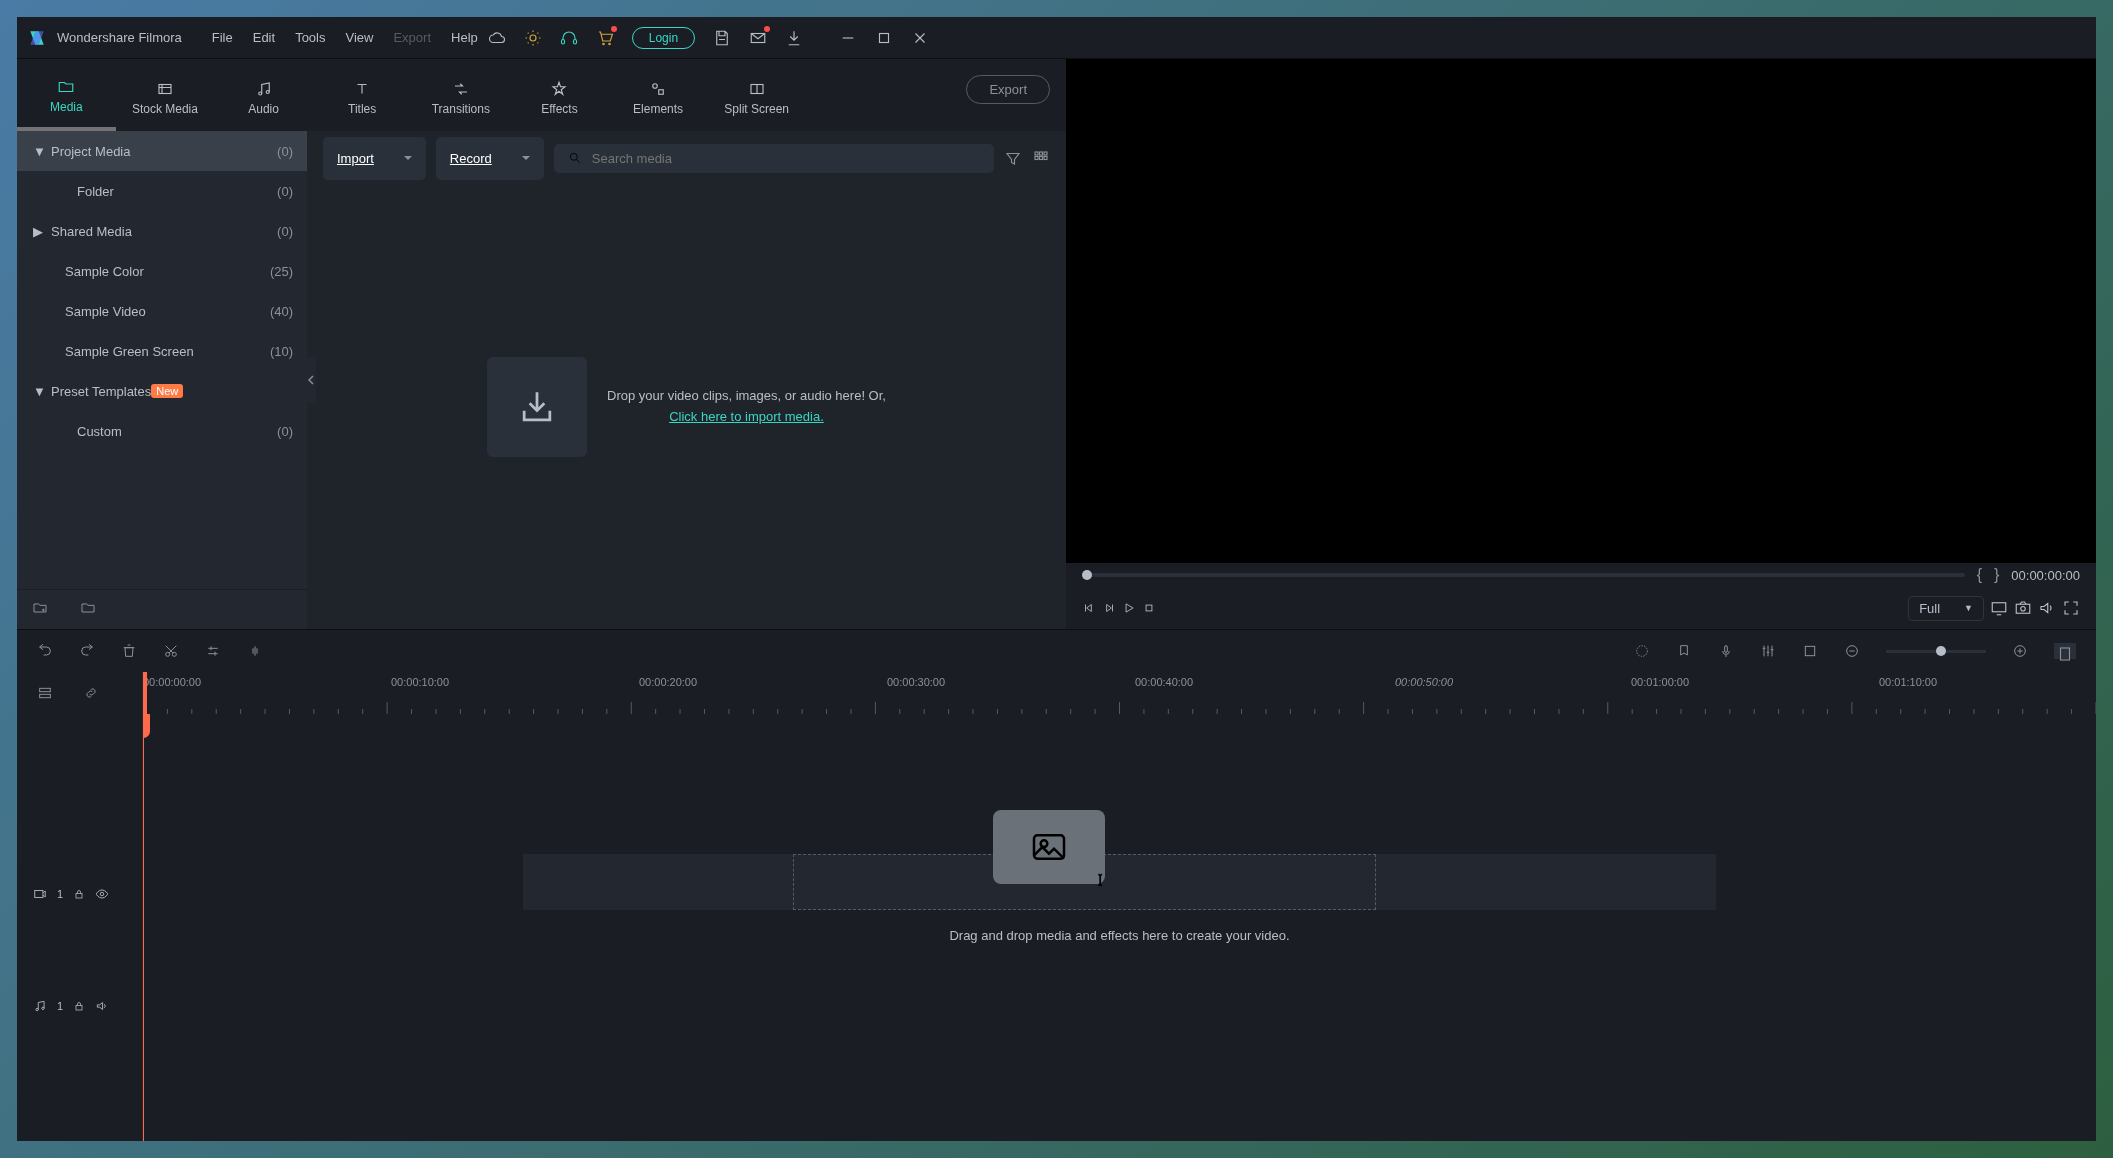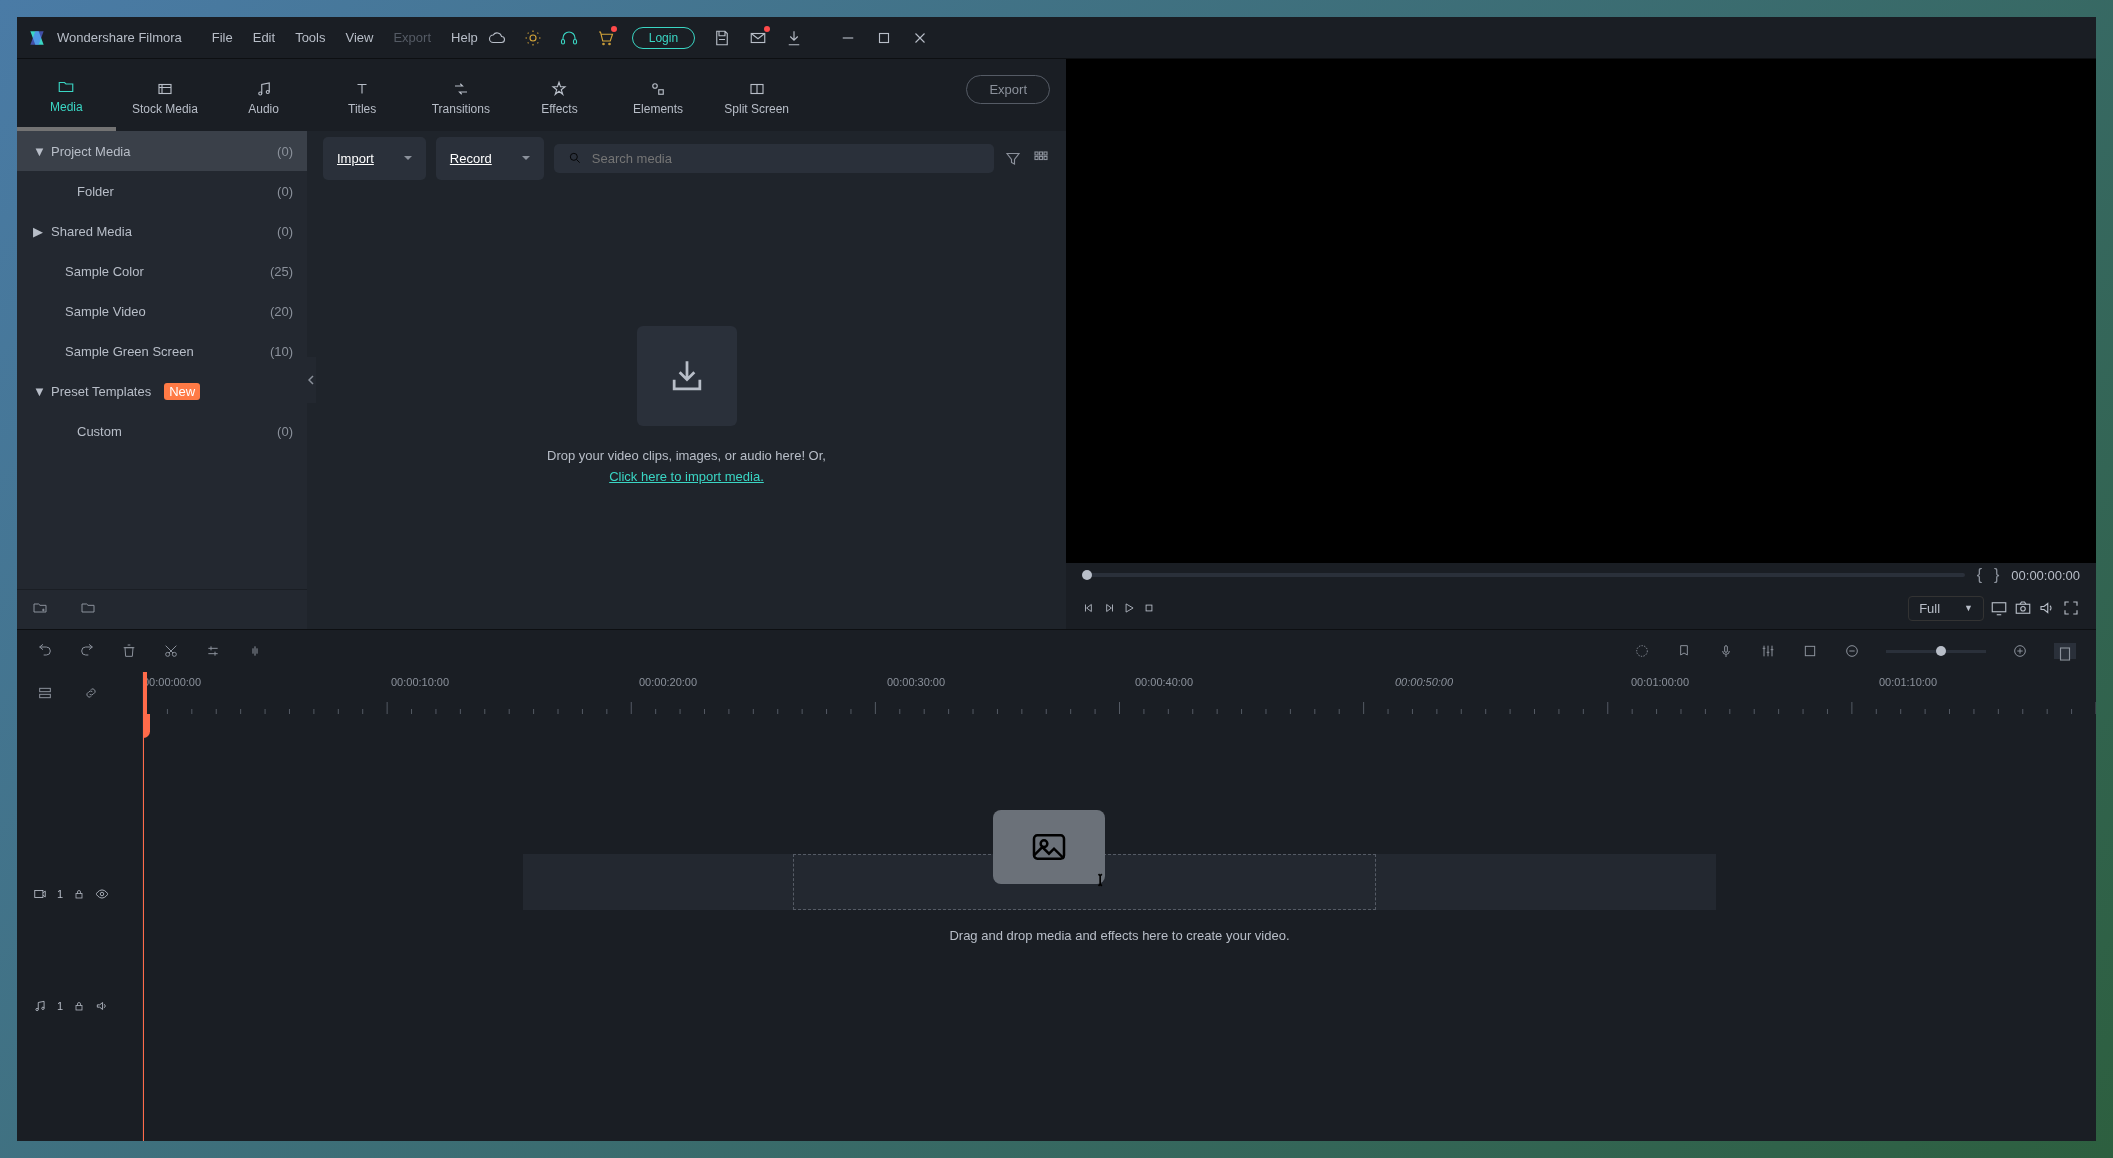--- a/index.html
+++ b/index.html
@@ -28,33 +28,33 @@
 .tab.active { color: #3ad6c4; border-bottom: 4px solid #737373; }
 .tab svg { width: 20px; height: 18px; }
 
 .tree { flex: 1; background: #232830; overflow-y: auto; }
 .tree-item { display: flex; align-items: center; height: 40px; padding: 0 14px 0 34px; color: #b8bec8; font-size: 13px; cursor: pointer; }
 .tree-item.level0 { padding-left: 34px; }
 .tree-item.level1 { padding-left: 60px; }
 .tree-item.selected { background: #3a4049; }
 .tree-item .arrow { position: absolute; width: 10px; margin-left: -18px; }
 .tree-item .count { margin-left: auto; color: #8b919b; }
-.tree-item .badge { background: #ff7a45; color: #fff; font-size: 13px; padding: 1px 5px; border-radius: 3px; margin-left: 13px; }
+.tree-item .badge { background: #ff7a45; color: #fff; font-size: 11px; padding: 1px 5px; border-radius: 3px; margin-left: 0; }
 .tree-footer { height: 40px; display: flex; align-items: center; padding: 0 14px; gap: 30px; border-top: 1px solid #1a1e24; }
 .tree-footer svg { width: 18px; height: 16px; }
 
 
 .center-col { flex: 1; background: #1f242b; display: flex; flex-direction: column; position: relative; }
 .center-toolbar { height: 54px; display: flex; align-items: center; padding: 0 16px; gap: 10px; }
 .dropdown-btn { background: #2a303a; color: #ffffff; padding: 14px 14px; border-radius: 5px; font-size: 13px; display: flex; align-items: center; gap: 30px; cursor: pointer; text-decoration: underline; }
 .dropdown-btn::after { content: ''; border: 4px solid transparent; border-top-color: #8b919b; margin-top: 4px; }
 .search-box { flex: 1; background: #2a303a; border-radius: 5px; padding: 7px 14px; display: flex; align-items: center; gap: 10px; }
 .search-box input { background: transparent; border: none; outline: none; color: #b8bec8; font-size: 13px; flex: 1; }
 .center-toolbar .tb-icon { width: 18px; height: 18px; cursor: pointer; }
-.center-drop { flex: 1; display: flex; flex-direction: column; align-items: center; justify-content: center; color: #b8bec8; font-size: 13px; gap: 20px; }
+.center-drop { flex: 1; display: flex; flex-direction: row; align-items: center; justify-content: center; color: #b8bec8; font-size: 13px; gap: 20px; }
 .drop-icon-box { width: 100px; height: 100px; background: #2a303a; border-radius: 6px; display: flex; align-items: center; justify-content: center; }
 .drop-link { color: #3ad6c4; text-decoration: underline; cursor: pointer; }
 .collapse-handle { position: absolute; left: -1px; top: 50%; transform: translateY(-50%); width: 10px; height: 46px; background: #232830; display: flex; align-items: center; justify-content: center; cursor: pointer; }
 
 .export-btn { position: absolute; top: 16px; right: 16px; border: 1px solid #555b65; color: #8b919b; padding: 6px 22px; border-radius: 16px; font-size: 13px; cursor: pointer; }
 
 
 .right-col { width: 1030px; background: #000; display: flex; flex-direction: column; }
 .rc-canvas { flex: 1; background: #000; }
 .rc-progress { height: 24px; background: #1a1e24; display: flex; align-items: center; padding: 0 16px; gap: 12px; }
@@ -258,21 +258,21 @@
                 <span class="arrow">▶</span>
                 <span>Shared Media</span>
                 <span class="count">(0)</span>
               </div>
         <div class="tree-item level0" style="padding-left:48px">
                 <span>Sample Color</span>
                 <span class="count">(25)</span>
               </div>
         <div class="tree-item level0" style="padding-left:48px">
                 <span>Sample Video</span>
-                <span class="count">(20)</span>
+                <span class="count">(40)</span>
               </div>
         <div class="tree-item level0" style="padding-left:48px">
                 <span>Sample Green Screen</span>
                 <span class="count">(10)</span>
               </div>
         <div class="tree-item level0">
                 <span class="arrow">▼</span>
                 <span>Preset Templates</span>
                 <span class="badge">New</span>
               </div>

